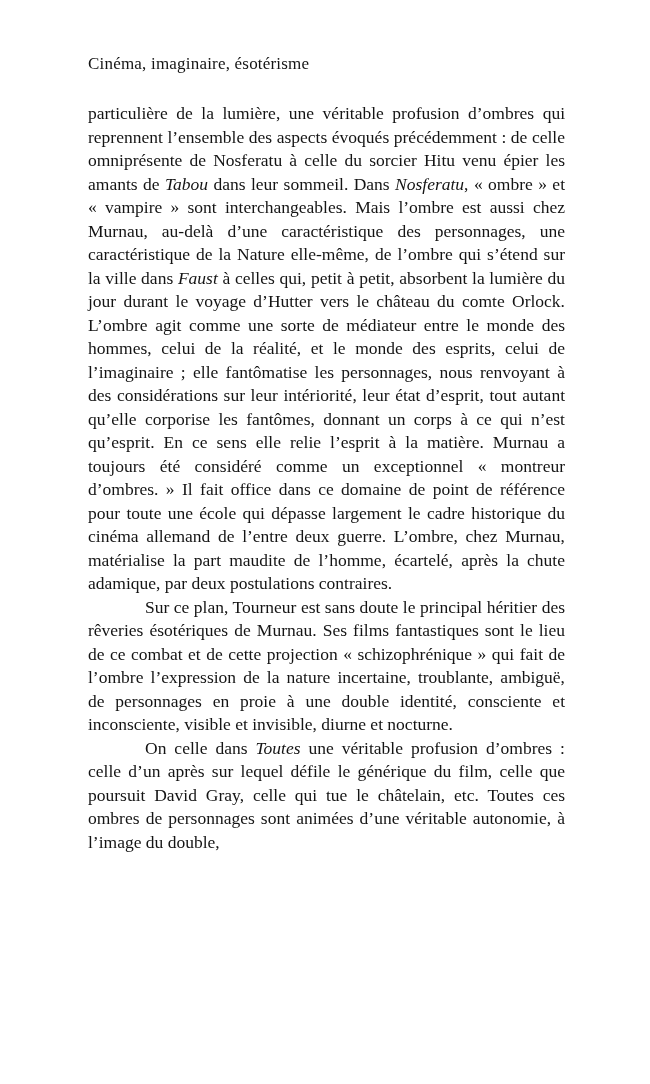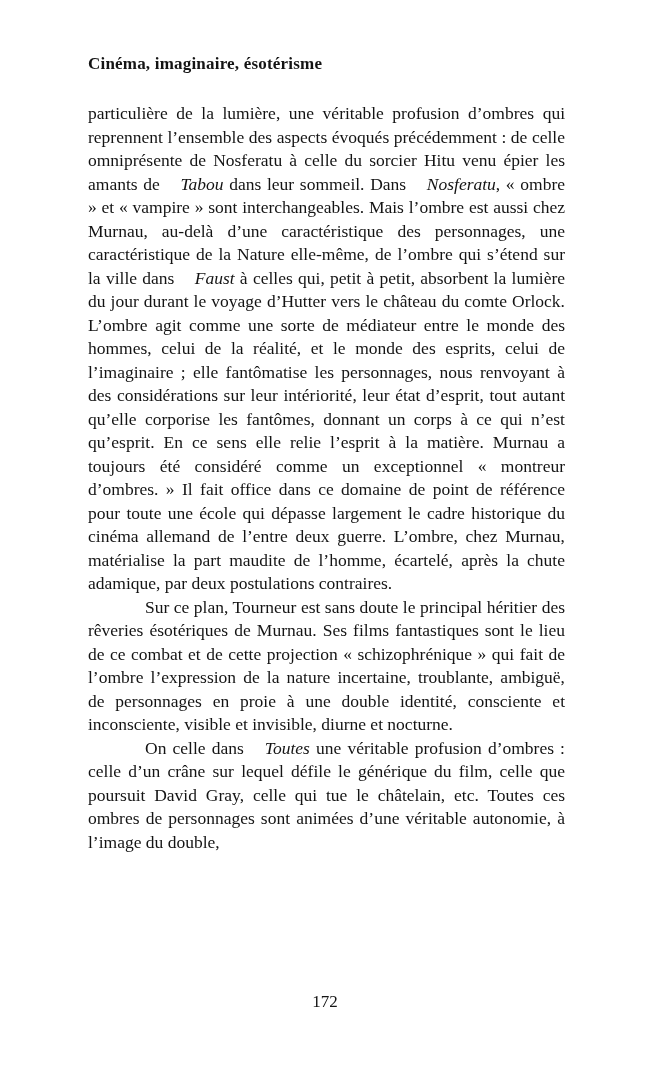--- a/index.html
+++ b/index.html
@@ -17,58 +17,55 @@
     font-family: "Liberation Serif", "DejaVu Serif", serif;
     overflow: hidden;
   }
   .running-header {
     position: absolute;
     left: 88px;
     top: 54px;
     font-size: 17px;
     letter-spacing: 0.2px;
     white-space: nowrap;
-    font-weight: bold;
   }
   .body-text {
     position: absolute;
     left: 88px;
     top: 102px;
     width: 477px;
     font-size: 17.5px;
     line-height: 23.5px;
     text-align: justify;
     text-justify: inter-word;
   }
   .body-text p {
     margin: 0;
     padding: 0;
   }
   .body-text p.indented {
     text-indent: 57px;
   }
   .body-text i {
     font-style: italic;
-    margin-left: 15px;
   }
   .page-number {
     position: absolute;
     left: 0;
     right: 0;
     top: 992px;
     text-align: center;
     font-size: 17px;
   }
 </style>
 </head>
 <body>
 
 <div class="page">
   <div class="running-header">Cinéma, imaginaire, ésotérisme</div>
 
   <div class="body-text">
       <p class=""><span>particulière de la lumière, une véritable profusion d’ombres qui reprennent l’ensemble des aspects évoqués précédemment : de celle omniprésente de Nosferatu à celle du sorcier Hitu venu épier les amants de </span><i>Tabou</i><span> dans leur sommeil. Dans </span><i>Nosferatu</i><span>, « ombre » et « vampire » sont interchangeables. Mais l’ombre est aussi chez Murnau, au-delà d’une caractéristique des personnages, une caractéristique de la Nature elle-même, de l’ombre qui s’étend sur la ville dans </span><i>Faust</i><span> à celles qui, petit à petit, absorbent la lumière du jour durant le voyage d’Hutter vers le château du comte Orlock. L’ombre agit comme une sorte de médiateur entre le monde des hommes, celui de la réalité, et le monde des esprits, celui de l’imaginaire ; elle fantômatise les personnages, nous renvoyant à des considérations sur leur intériorité, leur état d’esprit, tout autant qu’elle corporise les fantômes, donnant un corps à ce qui n’est qu’esprit. En ce sens elle relie l’esprit à la matière. Murnau a toujours été considéré comme un exceptionnel « montreur d’ombres. » Il fait office dans ce domaine de point de référence pour toute une école qui dépasse largement le cadre historique du cinéma allemand de l’entre deux guerre. L’ombre, chez Murnau, matérialise la part maudite de l’homme, écartelé, après la chute adamique, par deux postulations contraires.</span></p>
       <p class="indented"><span>Sur ce plan, Tourneur est sans doute le principal héritier des rêveries ésotériques de Murnau. Ses films fantastiques sont le lieu de ce combat et de cette projection « schizophrénique » qui fait de l’ombre l’expression de la nature incertaine, troublante, ambiguë, de personnages en proie à une double identité, consciente et inconsciente, visible et invisible, diurne et nocturne.</span></p>
-      <p class="indented"><span>On celle dans </span><i>Toutes</i><span> une véritable profusion d’ombres : celle d’un crâne sur lequel défile le générique du film, celle que poursuit David Gray, celle qui tue le châtelain, etc. Toutes ces ombres de personnages sont animées d’une véritable autonomie, à l’image du double,</span></p>
+      <p class="indented"><span>On celle dans </span><i>Toutes</i><span> une véritable profusion d’ombres : celle d’un après sur lequel défile le générique du film, celle que poursuit David Gray, celle qui tue le châtelain, etc. Toutes ces ombres de personnages sont animées d’une véritable autonomie, à l’image du double,</span></p>
     </div>
 
-  <div class="page-number">172</div>
 </div>
 
 </body></html>

